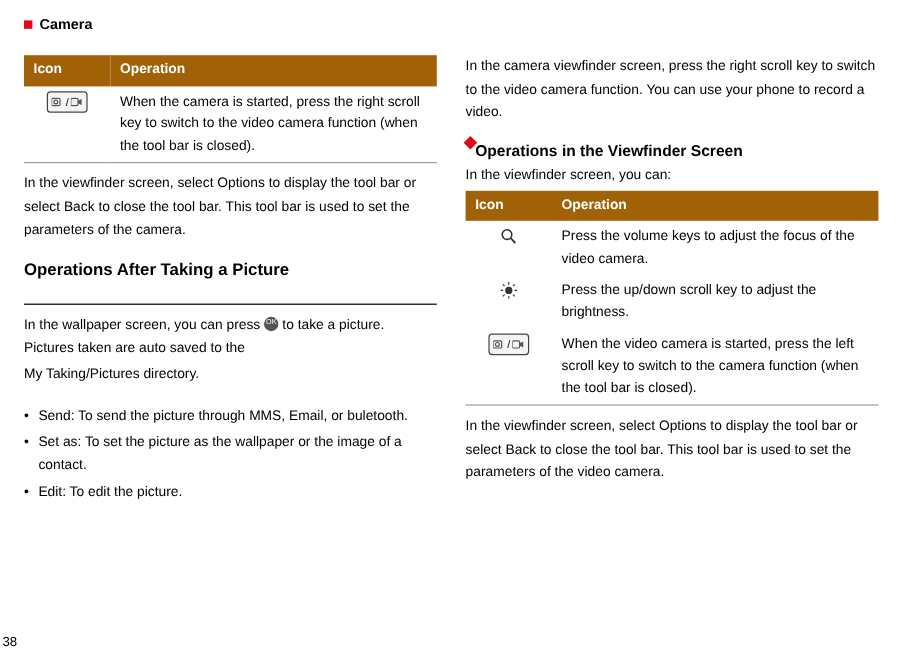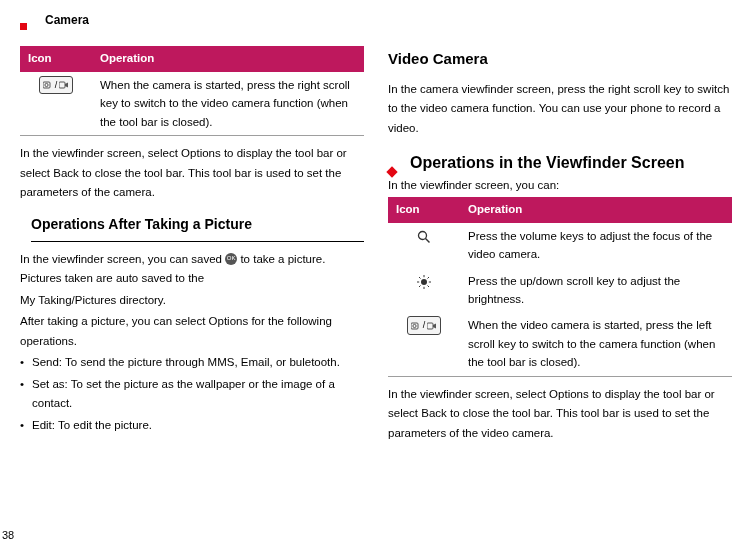--- a/index.html
+++ b/index.html
@@ -9,22 +9,22 @@
     height: 551px;
     background: #fff;
     color: #000;
     position: relative;
     padding: 10px 20px 10px 20px;
     font-size: 11.5px;
     line-height: 1.7;
   }
   .header {
     display: flex;
-    align-items: flex-end;
-    gap: 18px;
+    align-items: center;
+    gap: 6px;
     margin-bottom: 16px;
   }
   .header .sq {
     width: 7px;
     height: 7px;
     background: #e30613;
     display: inline-block;
   }
   .header .title {
     font-weight: bold;
@@ -38,67 +38,67 @@
   .col {
     flex: 1;
     min-width: 0;
   }
   .tbl {
     width: 100%;
     border-collapse: collapse;
     margin-bottom: 8px;
   }
   .tbl th {
-    background: #be185d;
+    background: #a16207;
     color: #fff;
     font-weight: bold;
     text-align: left;
     padding: 3px 8px;
     font-size: 11.5px;
   }
   .tbl th:first-child { width: 72px; }
   .tbl td {
     padding: 4px 8px;
     vertical-align: top;
     font-size: 11.5px;
     line-height: 1.6;
   }
   .tbl tbody tr:last-child td {
     border-bottom: 1px solid #9e9e9e;
   }
   .h2 {
     font-weight: bold;
     font-size: 14px;
-    padding-bottom: 4px;
+    padding-bottom: 16px;
     border-bottom: 1px solid #000;
-    margin: 10px 0 8px 11px;
+    margin: 10px 0 8px 0;
   }
   .h2-nb {
     font-weight: bold;
     font-size: 15px;
     margin: 0 0 8px 0;
   }
   .subhead {
     display: flex;
-    align-items: flex-end;
-    gap: 14px;
-    font-weight: bold;
-    font-size: 16px;
+    align-items: flex-start;
+    gap: 0;
+    font-weight: bold;
+    font-size: 13px;
     margin-top: 10px;
   }
   .subhead .diam {
     width: 8px;
     height: 8px;
     background: #e30613;
     transform: rotate(45deg);
     display: inline-block;
     flex-shrink: 0;
   }
   p { margin: 0 0 2px 0; }
-  .bullets { margin-top: 2px; }
+  .bullets { margin-top: 16px; }
   .bullets li {
     list-style: none;
     position: relative;
     padding-left: 12px;
     margin-bottom: 2px;
   }
   .bullets li::before {
     content: "•";
     position: absolute;
     left: 0;
@@ -191,40 +191,36 @@
       </tbody>
     </table>
 
     <p>
       <span>In the viewfinder screen, select </span><b>Options</b><span> to display the tool bar or select </span><b>Back</b><span> to close the tool bar. This tool bar is used to set the parameters of the camera.</span>
     </p>
 
     <div class="h2">Operations After Taking a Picture</div>
 
     <p>
-      <span>In the viewfinder screen, you can saved </span><span class="circle-ok">OK</span><span> to take a picture. Pictures taken are auto saved to the</span>
+      <span>In the wallpaper screen, you can press </span><span class="circle-ok">OK</span><span> to take a picture. Pictures taken are auto saved to the</span>
     </p>
     <p>
       <b>My Taking</b><span>/</span><b>Pictures</b><span> directory.</span>
-    </p>
-    <p>
-      <span>After taking a picture, you can select </span><b>Options</b><span> for the following operations.</span>
     </p>
 
     <ul class="bullets">
       <li>Send: To send the picture through MMS, Email, or buletooth.</li>
       <li>Set as: To set the picture as the wallpaper or the image of a contact.</li>
       <li>Edit: To edit the picture.</li>
     </ul>
 
   </div>
 
   <div class="col">
 
-    <div class="h2-nb">Video Camera</div>
 
     <p>In the camera viewfinder screen, press the right scroll key to switch to the video camera function. You can use your phone to record a video.</p>
 
     <div class="subhead">
       <span class="diam"></span>
       <span>Operations in the Viewfinder Screen</span>
     </div>
     <p>In the viewfinder screen, you can:</p>
 
     <table class="tbl">

